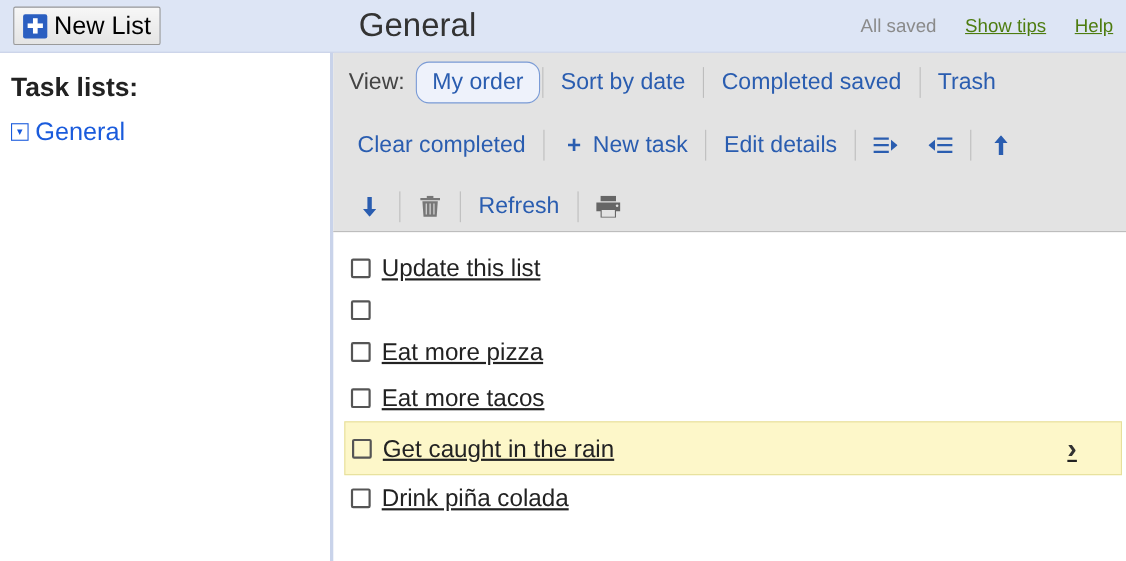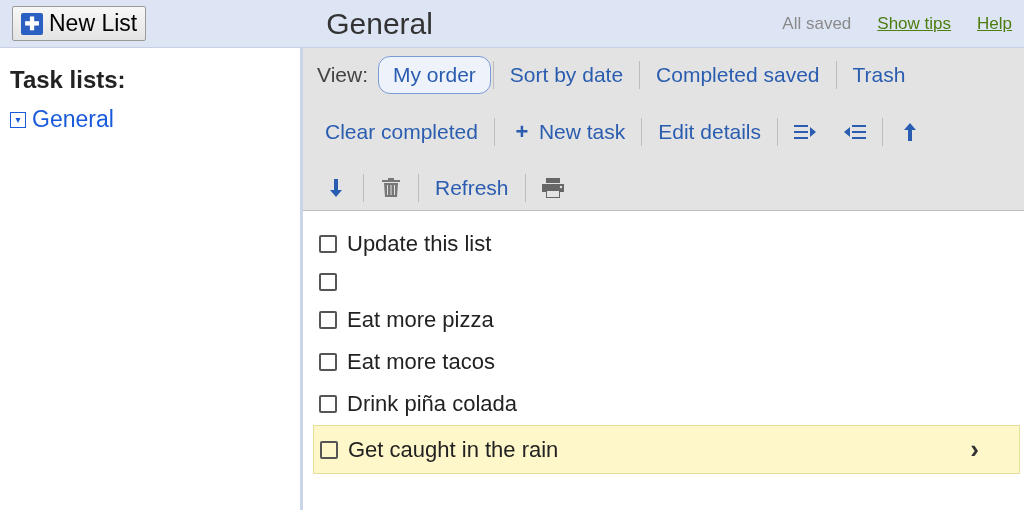--- a/index.html
+++ b/index.html
@@ -116,20 +116,21 @@
     border-radius: 12px;
   }
   .tool-icon {
     display: inline-flex; align-items: center; justify-content: center;
     width: 22px; height: 22px; color: #2a5db0;
   }
   .tool-icon.gray { color: #666; }
   .tasks {
     padding: 12px 4px 4px 10px;
     overflow: auto;
+    text-decoration: underline;
   }
   .task-row {
     display: flex; align-items: center;
     gap: 10px;
     padding: 8px 10px 8px 6px;
     font-size: 22px;
   }
   .task-row.selected {
     background: #fdf7c9;
     border: 1px solid #e6df9b;
@@ -276,24 +277,24 @@
           <span class="chk"></span>
         </div>
         <div class="task-row">
           <span class="chk"></span>
           <span>Eat more pizza</span>
         </div>
         <div class="task-row">
           <span class="chk"></span>
           <span>Eat more tacos</span>
         </div>
-        <div class="task-row">
-          <span class="chk"></span>
-          <span>Drink piña colada</span>
-        </div>
         <div class="task-row selected">
           <span class="chk"></span>
           <span>Get caught in the rain</span>
           <span class="row-arrow" style="font-size: 26px;">›</span>
+        </div>
+        <div class="task-row">
+          <span class="chk"></span>
+          <span>Drink piña colada</span>
         </div>
       </div>
   </main>
 </div>
 
 </body></html>

